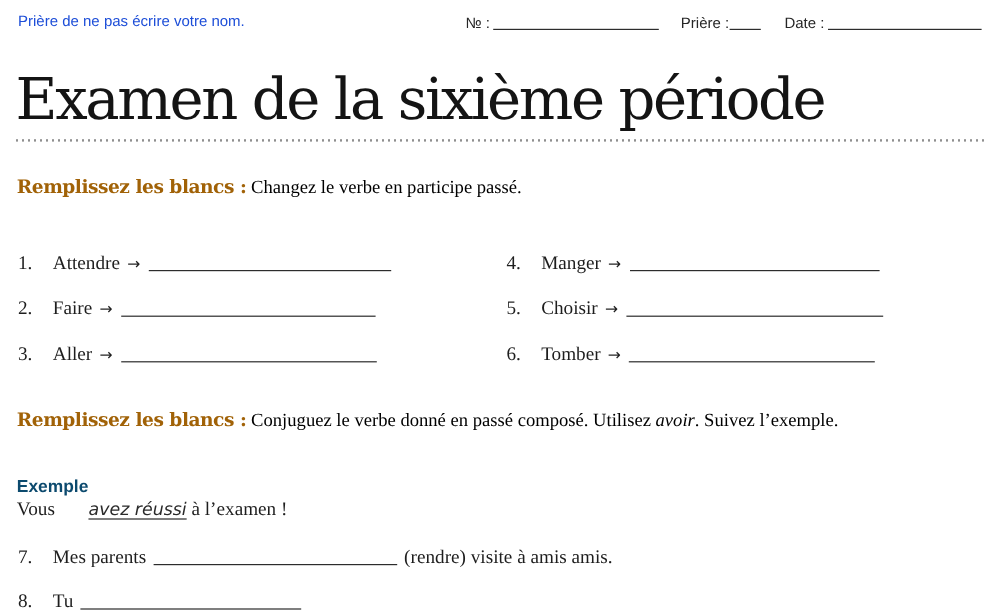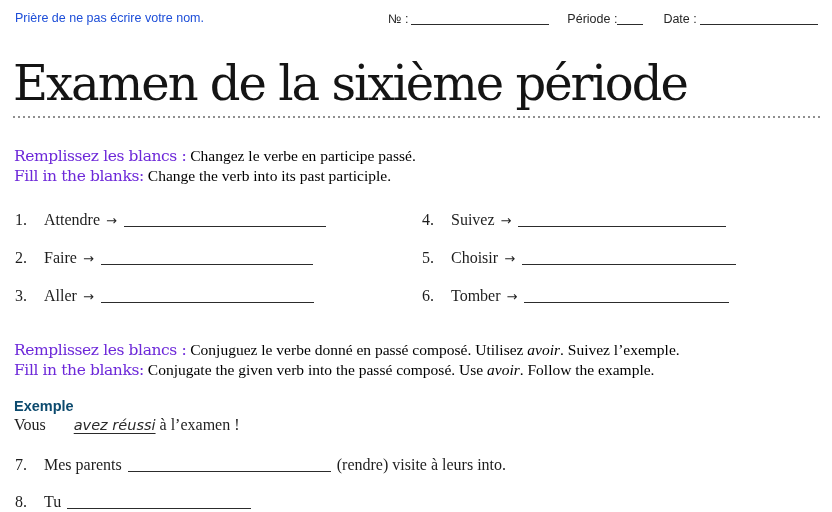--- a/index.html
+++ b/index.html
@@ -40,22 +40,22 @@
   }
   .rule {
     position:absolute; left:13px; top:116px; width:807px; height:2px;
     background-image:repeating-linear-gradient(90deg,#8f8f8f 0 2px,transparent 2px 5px);
   }
 
   
   .instr { position:absolute; left:14px; font-size:15.5px; line-height:19px; white-space:nowrap; }
   .instr-line { display:block; }
   .instr .lbl {
-    font-family:"DejaVu Serif", serif; font-weight:400;
-    color:#6d28d9; letter-spacing:-0.4px;
+    font-family:"DejaVu Serif", serif; font-weight:700;
+    color:#a16207; letter-spacing:-0.4px;
   }
   .instr .txt {
     font-family:Liberation Serif, serif; color:#000000; margin-left:4px;
   }
   .instr .it { font-style:italic; }
   .instr1 { top:146px; }
   .instr2 { top:340px; }
 
   
   .fitem {
@@ -88,35 +88,32 @@
 </style>
 </head>
 <body>
 
 <div class="page">
 
   <div class="header-note">Prière de ne pas écrire votre nom.</div>
   <div class="header-fields">
     <span>№ :</span>
     <span class="blank hf-lblgap hf-gap18" style="width:138px;"></span>
-    <span>Période :</span>
+    <span>Prière :</span>
     <span class="blank hf-gap20" style="width:26px;"></span>
     <span>Date :</span>
     <span class="blank hf-lblgap" style="flex:1;"></span>
   </div>
 
   <div class="title">Examen de la sixième période</div>
   <div class="rule"></div>
 
   <div class="instr instr1">
     <span class="instr-line">
       <span class="lbl">Remplissez les blancs :</span><span class="txt">Changez le verbe en participe passé.</span>
-    </span>
-    <span class="instr-line">
-      <span class="lbl">Fill in the blanks:</span><span class="txt">Change the verb into its past participle.</span>
     </span>
   </div>
 
   <div class="fitem" style="left:15px; top:210px;">
     <span class="num">1.</span>
     <span>Attendre</span>
     <span class="arrow">→</span>
     <span class="blank" style="width:202px;"></span>
   </div>
   <div class="fitem" style="left:15px; top:248px;">
@@ -127,58 +124,55 @@
   </div>
   <div class="fitem" style="left:15px; top:286px;">
     <span class="num">3.</span>
     <span>Aller</span>
     <span class="arrow">→</span>
     <span class="blank" style="width:213px;"></span>
   </div>
 
   <div class="fitem" style="left:422px; top:210px;">
     <span class="num">4.</span>
-    <span>Suivez</span>
+    <span>Manger</span>
     <span class="arrow">→</span>
     <span class="blank" style="width:208px;"></span>
   </div>
   <div class="fitem" style="left:422px; top:248px;">
     <span class="num">5.</span>
     <span>Choisir</span>
     <span class="arrow">→</span>
     <span class="blank" style="width:214px;"></span>
   </div>
   <div class="fitem" style="left:422px; top:286px;">
     <span class="num">6.</span>
     <span>Tomber</span>
     <span class="arrow">→</span>
     <span class="blank" style="width:205px;"></span>
   </div>
 
   <div class="instr instr2">
     <span class="instr-line">
       <span class="lbl">Remplissez les blancs :</span><span class="txt"><span>Conjuguez le verbe donné en passé composé. Utilisez</span> <span class="it">avoir</span><span>. Suivez l’exemple.</span></span>
     </span>
-    <span class="instr-line">
-      <span class="lbl">Fill in the blanks:</span><span class="txt"><span>Conjugate the given verb into the passé composé. Use</span> <span class="it">avoir</span><span>. Follow the example.</span></span>
-    </span>
   </div>
 
   <div class="example-heading">Exemple</div>
   <div class="example-line">
     <span>Vous</span>
     <span class="example-answer">avez réussi</span>
     <span>à l’examen !</span>
   </div>
 
   <div class="fitem" style="left:15px; top:455px;">
     <span class="num">7.</span>
     <span>Mes parents</span>
     <span class="blank gap" style="width:203px;"></span>
-    <span>(rendre) visite à leurs into.</span>
+    <span>(rendre) visite à amis amis.</span>
   </div>
   <div class="fitem" style="left:15px; top:492px;">
     <span class="num">8.</span>
     <span>Tu</span>
     <span class="blank gap" style="width:184px;"></span>
   </div>
 
 </div>
 
 </body></html>

